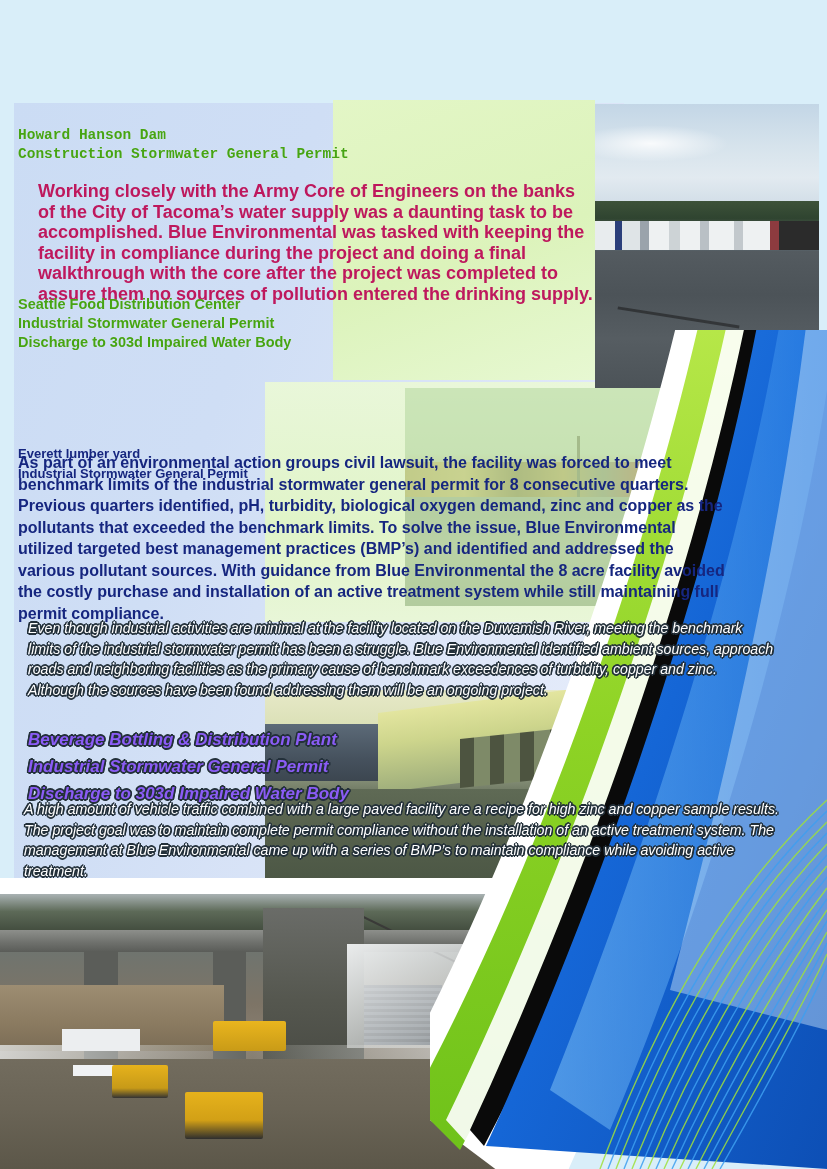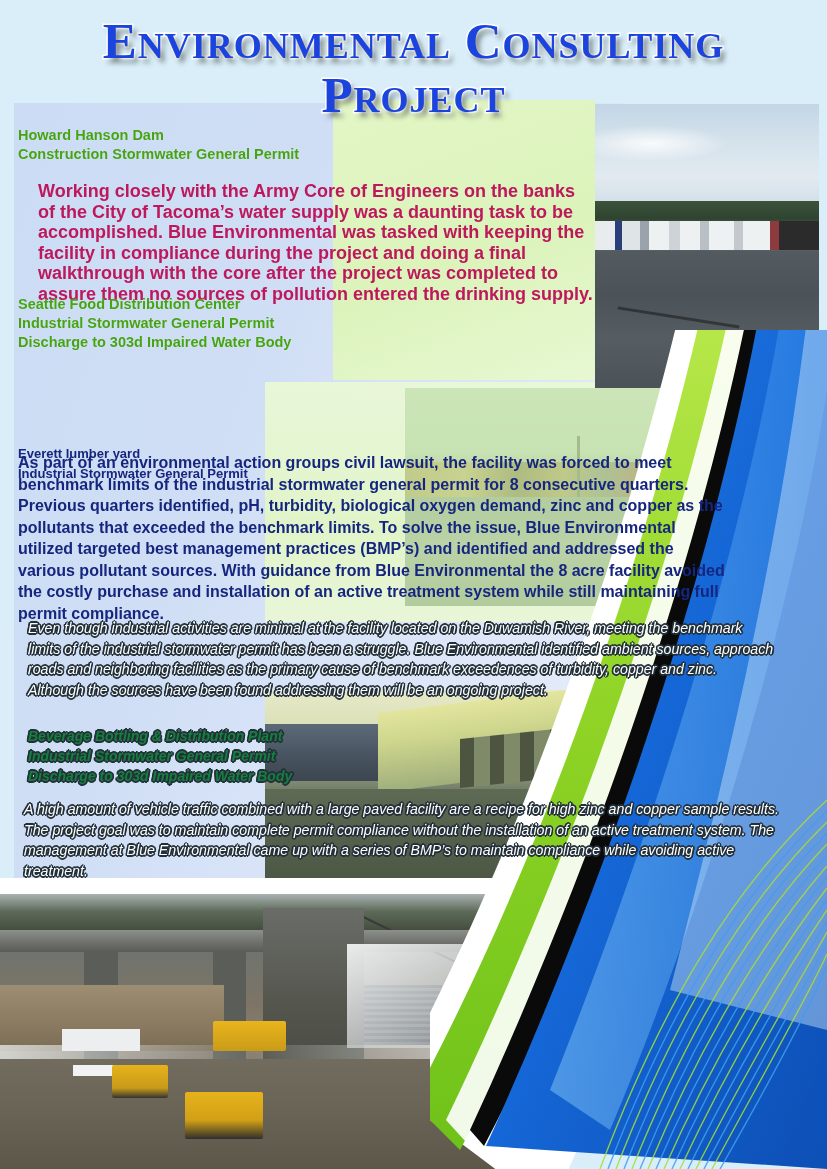--- a/index.html
+++ b/index.html
@@ -208,21 +208,21 @@
   }
   .white-body{
     color:#ffffff;font-weight:400;font-style:italic;font-size:14.2px;line-height:20.6px;
     text-shadow:
       -1.4px -1.4px 0 #23303a, 1.4px -1.4px 0 #23303a,
       -1.4px  1.4px 0 #23303a, 1.4px  1.4px 0 #23303a,
        0 -1.6px 0 #23303a, 0 1.6px 0 #23303a,
       -1.6px 0 0 #23303a, 1.6px 0 0 #23303a;
   }
   .white-head{
-    color:#15803d;font-weight:700;font-style:italic;font-size:14px;line-height:20px;
+    color:#8b5cf6;font-weight:700;font-style:italic;font-size:17px;line-height:27px;
     text-shadow:
       -1.4px -1.4px 0 #23303a, 1.4px -1.4px 0 #23303a,
       -1.4px  1.4px 0 #23303a, 1.4px  1.4px 0 #23303a,
        0 -1.6px 0 #23303a, 0 1.6px 0 #23303a,
       -1.6px 0 0 #23303a, 1.6px 0 0 #23303a;
   }
   .blk{white-space:pre-line;}
 </style>
 </head>
 <body>
@@ -329,25 +329,22 @@
           <path d="M226,839 C279,716 342,614 397,547"></path>
           <path d="M242,839 C293,727 353,630 397,569"></path>
           <path d="M258,839 C307,738 363,646 397,591"></path>
           <path d="M274,839 C321,749 372,662 397,613"></path>
           <path d="M290,839 C335,760 380,678 397,635"></path>
         </g>
       </g>
     </svg>
   </div>
 
-  <div class="title-wrap">
-    <h1 class="title"><span>Environmental Consulting</span> <span>Project</span></h1>
-  </div>
-
-  <div class="txt green-head blk" style="left:18px;top:126px;width:340px;">Howard Hanson Dam
+
+  <div class="txt green-head blk" style="left:18px;top:126px;width:340px;font-family:Liberation Mono, monospace;">Howard Hanson Dam
 Construction Stormwater General Permit</div>
   <div class="txt green-body blk" style="left:18px;top:181px;width:556px;">Working closely with the Army Core of Engineers on the banks of the City of Tacoma’s water supply was a daunting task to be accomplished. Blue Environmental was tasked with keeping the facility in compliance during the project and doing a final walkthrough with the core after the project was completed to assure them no sources of pollution entered the drinking supply.</div>
 
   <div class="txt green-head blk" style="left:18px;top:295px;width:400px;">Seattle Food Distribution Center
 Industrial Stormwater General Permit
 Discharge to 303d Impaired Water Body</div>
 
   <div class="txt blue-head blk" style="left:18px;top:396px;width:400px;">Everett lumber yard
 Industrial Stormwater General Permit</div>
   <div class="txt blue-body blk" style="left:18px;top:452px;width:714px;">As part of an environmental action groups civil lawsuit, the facility was forced to meet benchmark limits of the industrial stormwater general permit for 8 consecutive quarters.  Previous quarters identified, pH, turbidity, biological oxygen demand, zinc and copper as the pollutants that exceeded the benchmark limits.   To solve the issue, Blue Environmental utilized targeted best management practices (BMP’s) and identified and addressed the various pollutant sources.    With guidance from Blue Environmental the 8 acre facility avoided the costly purchase and installation of an active treatment system while still maintaining full permit compliance.</div>

